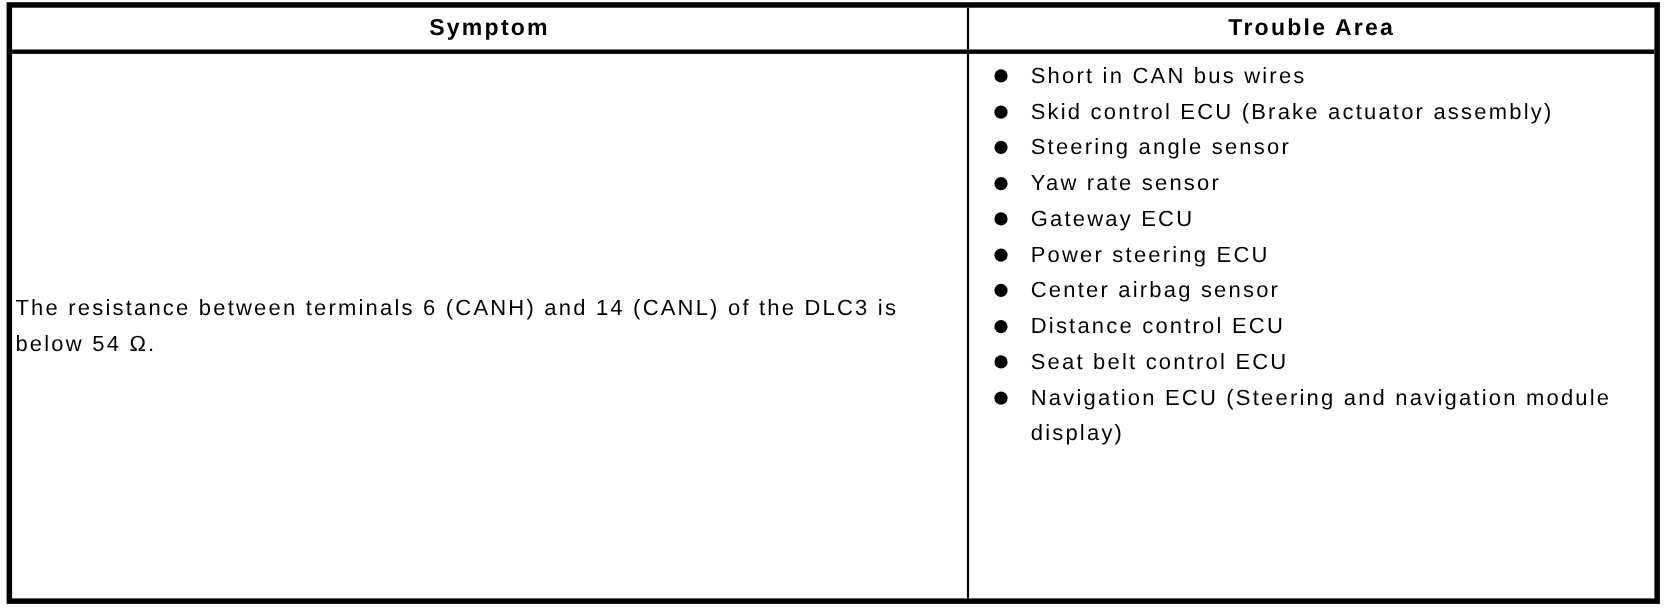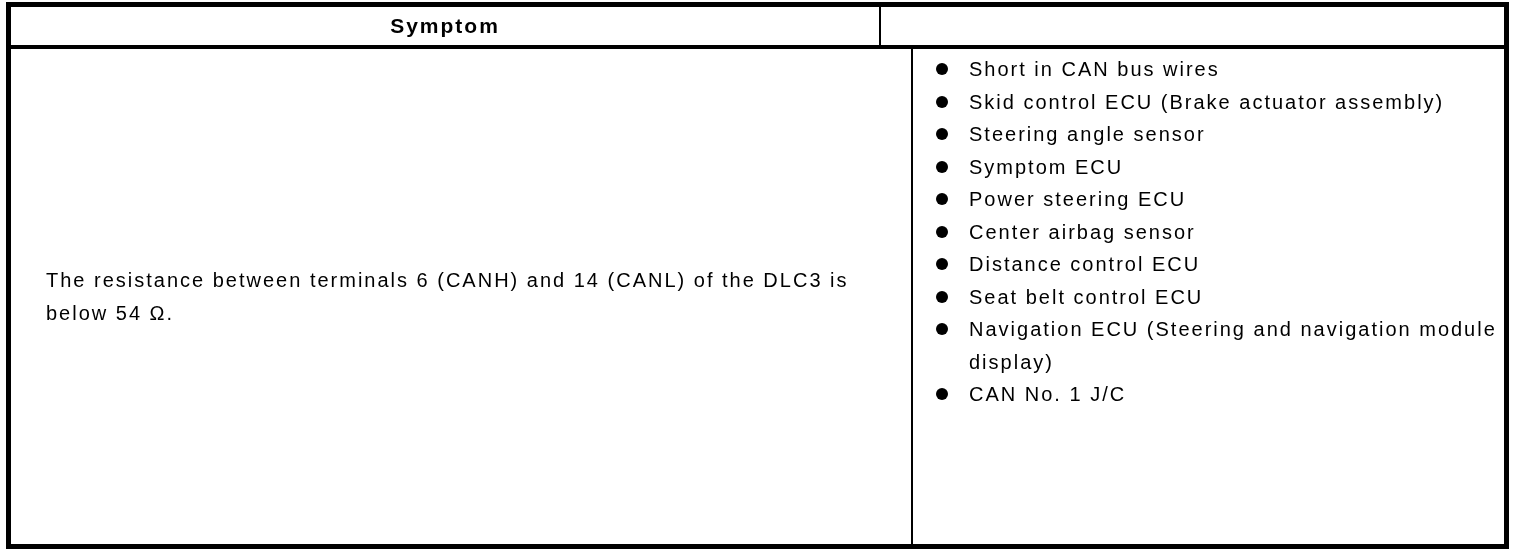--- a/index.html
+++ b/index.html
@@ -51,21 +51,20 @@
     display: flex;
     flex: 1;
     min-height: 0;
   }
   .symptom-cell {
     width: 870px;
     border-right: 2px solid #000000;
     display: flex;
     align-items: center;
     padding: 2px 6px 2px 3px;
-    margin-left: 32px;
   }
   .symptom-text {
     font-size: 20px;
     letter-spacing: 2px;
     line-height: 33px;
   }
   .trouble-cell {
     flex: 1;
     padding: 4px 4px 0 0;
     overflow: hidden;
@@ -88,20 +87,21 @@
   .item-text { flex: 1; }
 </style>
 </head>
 <body>
 
 <div class="page">
   <div class="doc-table">
 
     <div class="header-row">
       <div class="header-cell col-left">Symptom</div>
+      <div class="header-cell col-right">Trouble Area</div>
     </div>
 
     <div class="body-row">
       <div class="symptom-cell">
         <div class="symptom-text">The resistance between terminals 6 (CANH) and 14 (CANL) of the DLC3 is below 54 Ω.</div>
       </div>
 
       <div class="trouble-cell">
         <ul class="trouble-list">
 
@@ -114,24 +114,28 @@
             <li class="trouble-item">
               <span class="bullet"></span>
               <span class="item-text">Skid control ECU (Brake actuator assembly)</span>
             </li>
 
             <li class="trouble-item">
               <span class="bullet"></span>
               <span class="item-text">Steering angle sensor</span>
             </li>
 
+            <li class="trouble-item">
+              <span class="bullet"></span>
+              <span class="item-text">Yaw rate sensor</span>
+            </li>
 
             <li class="trouble-item">
               <span class="bullet"></span>
-              <span class="item-text">Symptom ECU</span>
+              <span class="item-text">Gateway ECU</span>
             </li>
 
             <li class="trouble-item">
               <span class="bullet"></span>
               <span class="item-text">Power steering ECU</span>
             </li>
 
             <li class="trouble-item">
               <span class="bullet"></span>
               <span class="item-text">Center airbag sensor</span>
@@ -145,24 +149,20 @@
             <li class="trouble-item">
               <span class="bullet"></span>
               <span class="item-text">Seat belt control ECU</span>
             </li>
 
             <li class="trouble-item">
               <span class="bullet"></span>
               <span class="item-text">Navigation ECU (Steering and navigation module display)</span>
             </li>
 
-            <li class="trouble-item">
-              <span class="bullet"></span>
-              <span class="item-text">CAN No. 1 J/C</span>
-            </li>
 
 
           </ul>
       </div>
     </div>
 
   </div>
 </div>
 
 </body></html>

